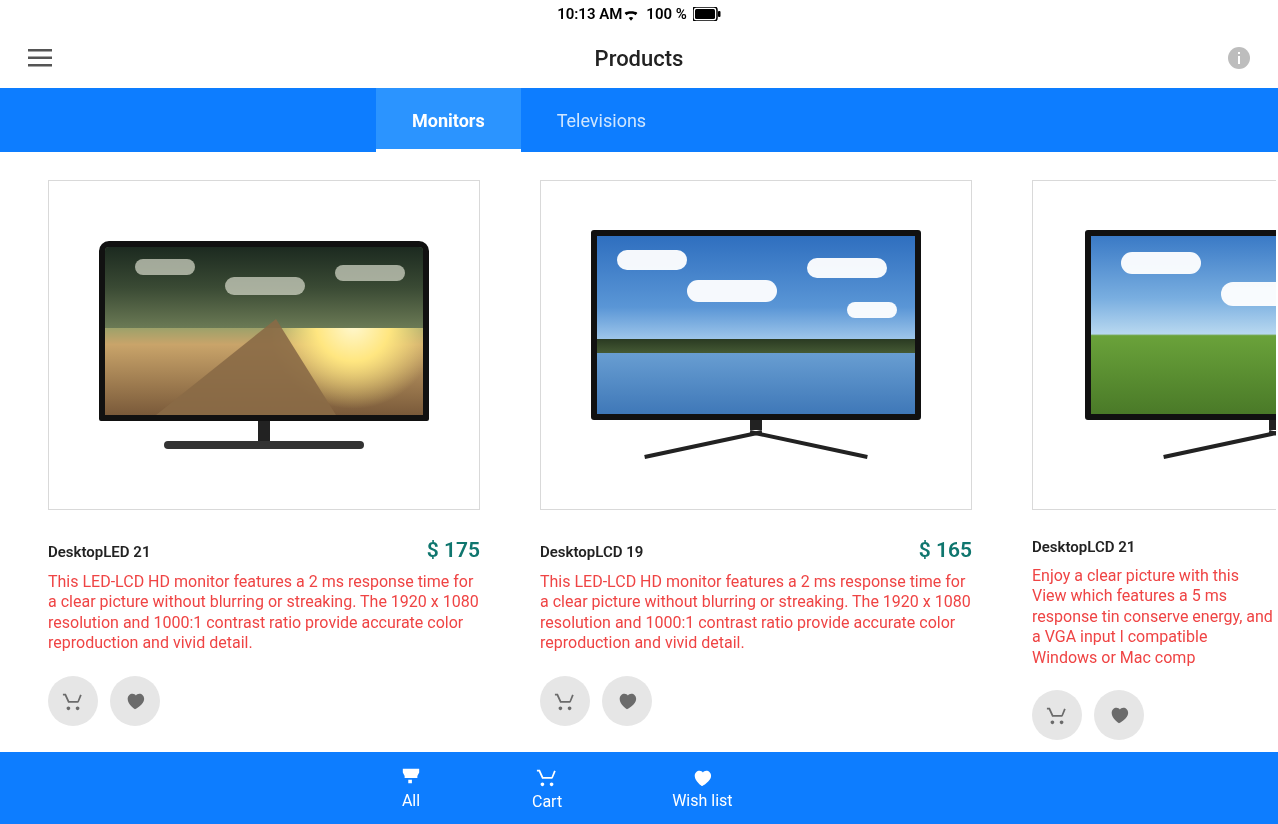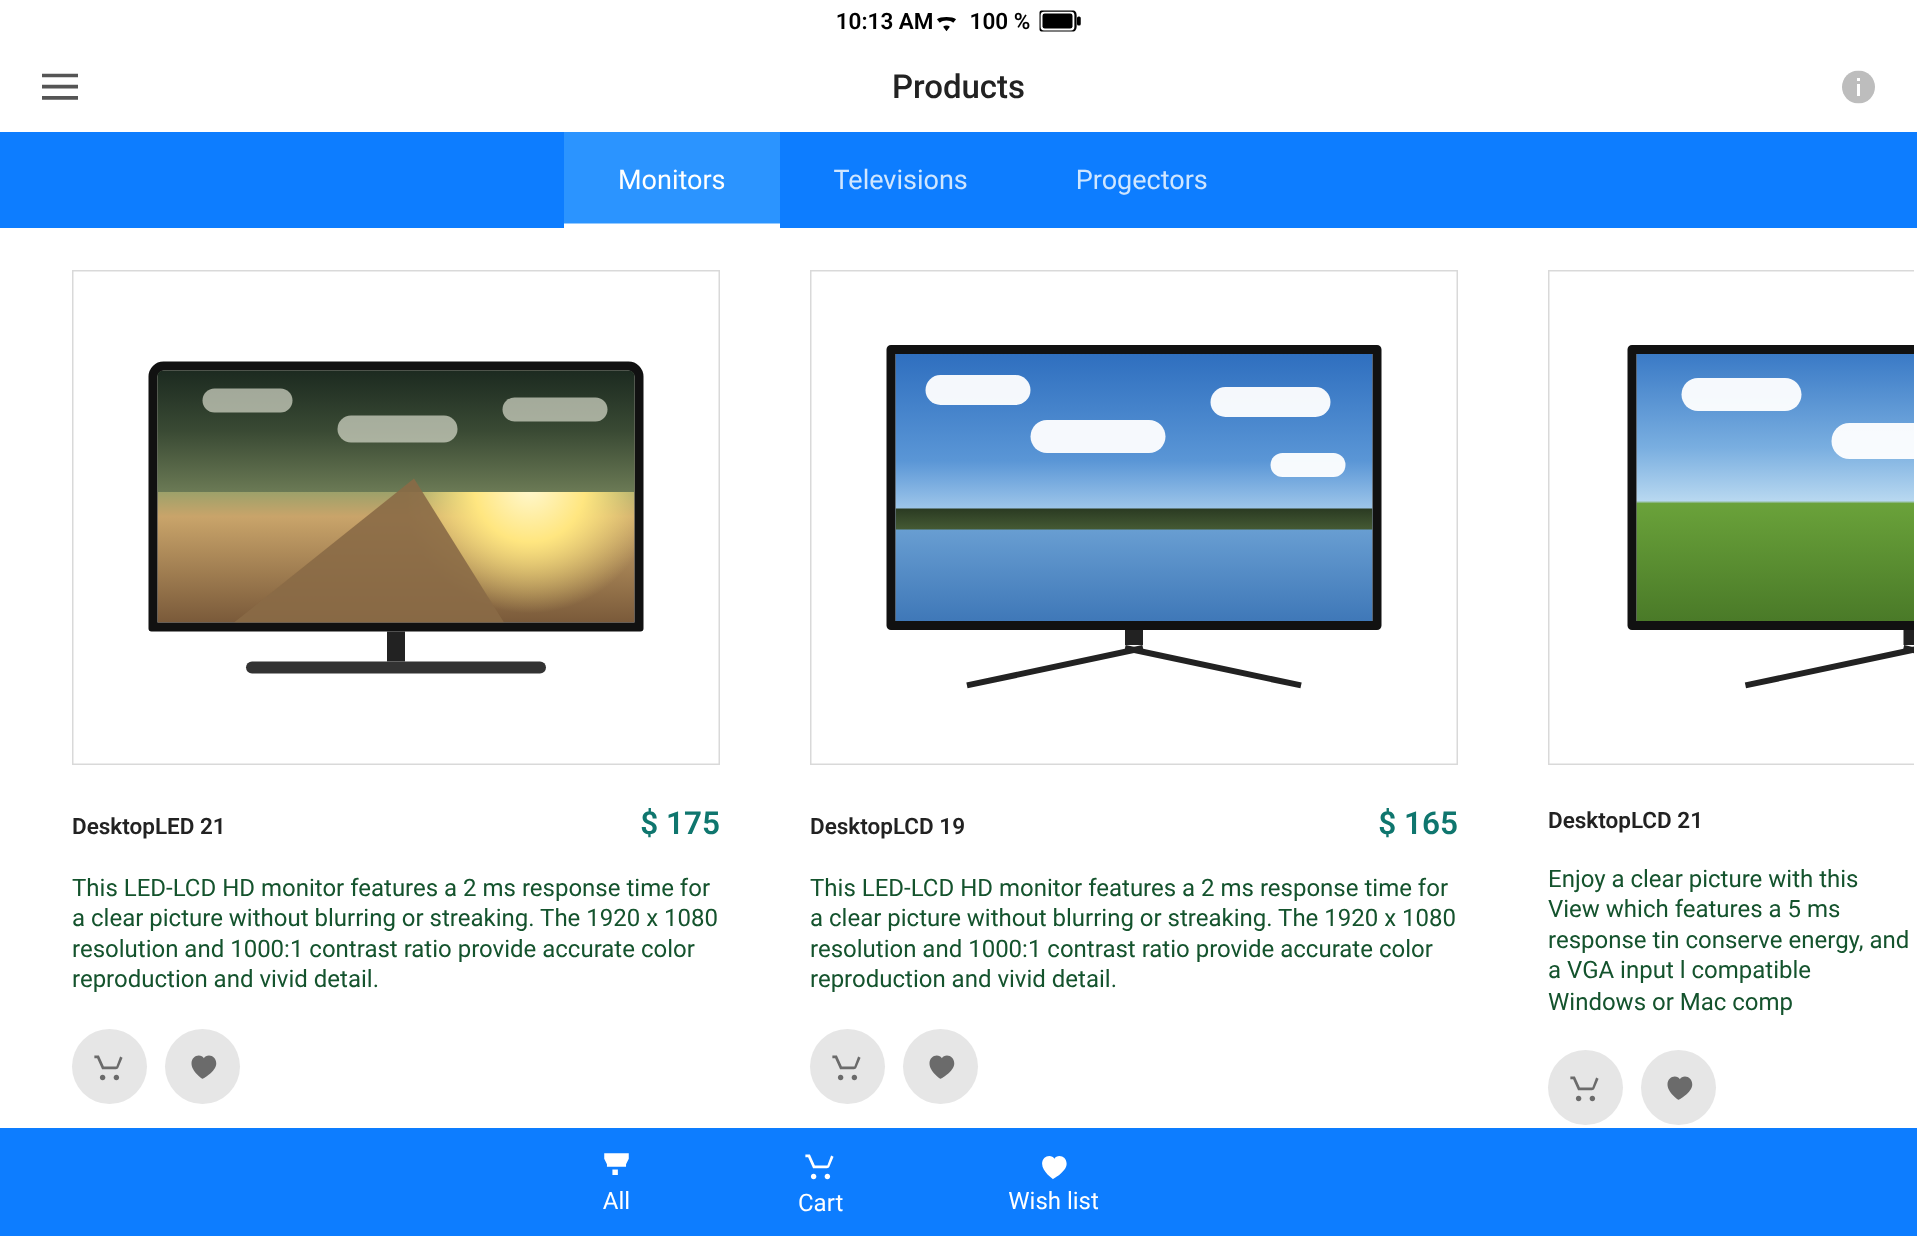--- a/index.html
+++ b/index.html
@@ -54,21 +54,21 @@
     display: flex;
     align-items: center;
     font-size: 18px;
     color: #cfe6ff;
     cursor: pointer;
     position: relative;
   }
   .tab.active {
     background: #2b94ff;
     color: #fff;
-    font-weight: 400;
+    font-weight: 700;
   }
   .tab.active::after {
     content: "";
     position: absolute;
     left: 0; right: 0; bottom: 0;
     height: 3px;
     background: #fff;
   }
   
   .products {
@@ -102,22 +102,22 @@
     color: #222;
   }
   .product-price {
     font-size: 21px;
     font-weight: 600;
     color: #0f766e;
   }
   .product-desc {
     font-size: 16px;
     line-height: 1.28;
-    color: #14532d;
-    margin-top: 20px;
+    color: #ef4444;
+    margin-top: 10px;
   }
   .product-actions {
     display: flex;
     gap: 12px;
     margin-top: 22px;
   }
   .circle-btn {
     width: 50px;
     height: 50px;
     border-radius: 50%;
@@ -256,23 +256,20 @@
   </div>
 </div>
 
 <div class="tab-bar">
   <div class="tab active">
       <span>Monitors</span>
     </div>
   <div class="tab">
       <span>Televisions</span>
     </div>
-  <div class="tab">
-      <span>Progectors</span>
-    </div>
 </div>
 
 <div class="products">
 
   <div class="product-card">
     <div class="product-image">
       <div class="monitor-frame">
         <div class="screen scene-road" style="border-radius:10px 10px 2px 2px;">
           <div class="cloud" style="top:12px;left:30px;width:60px;height:16px;"></div>
           <div class="cloud" style="top:30px;left:120px;width:80px;height:18px;"></div>

